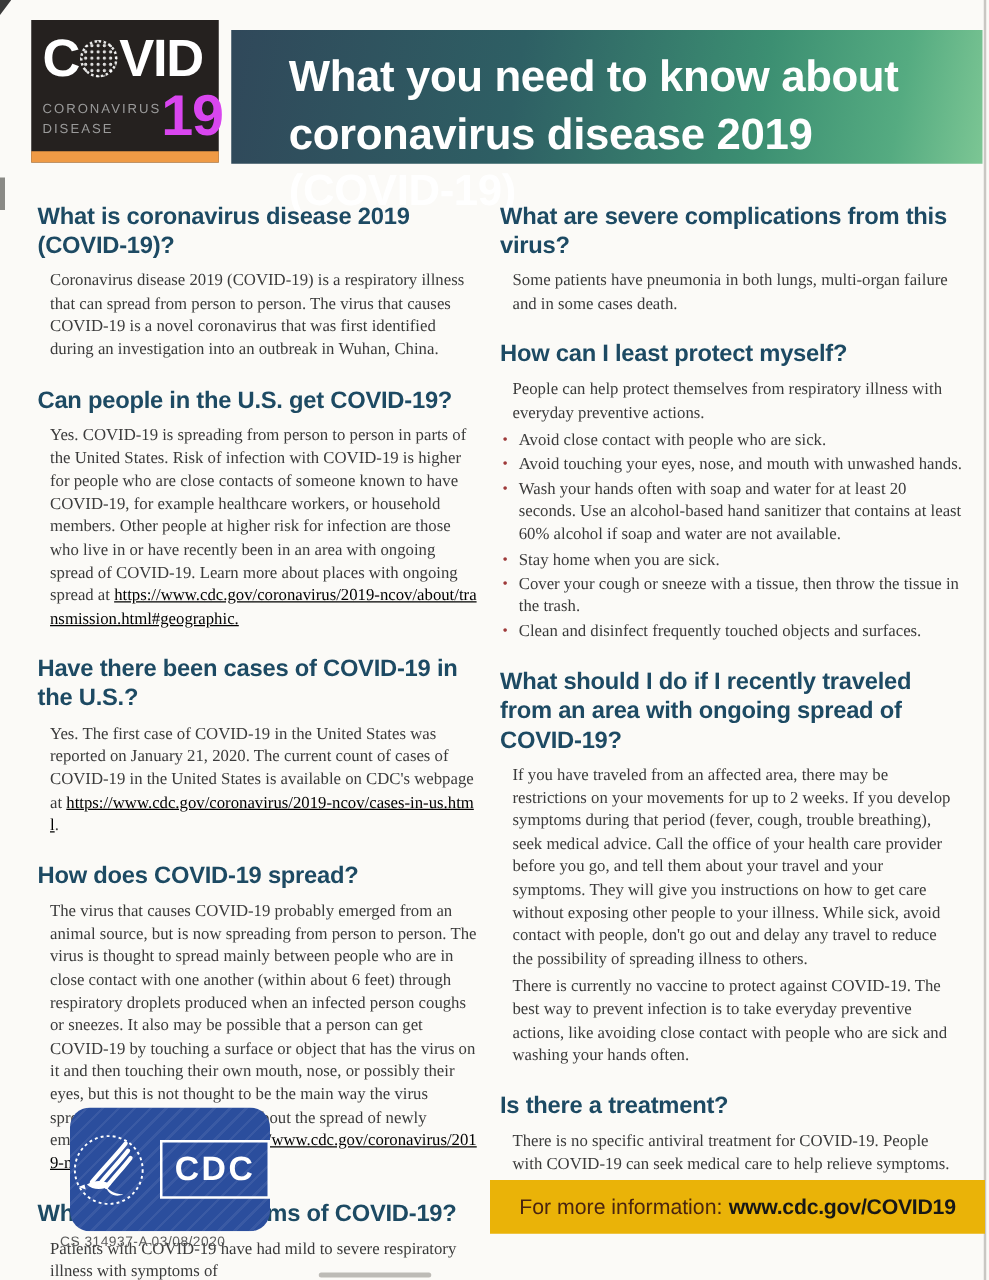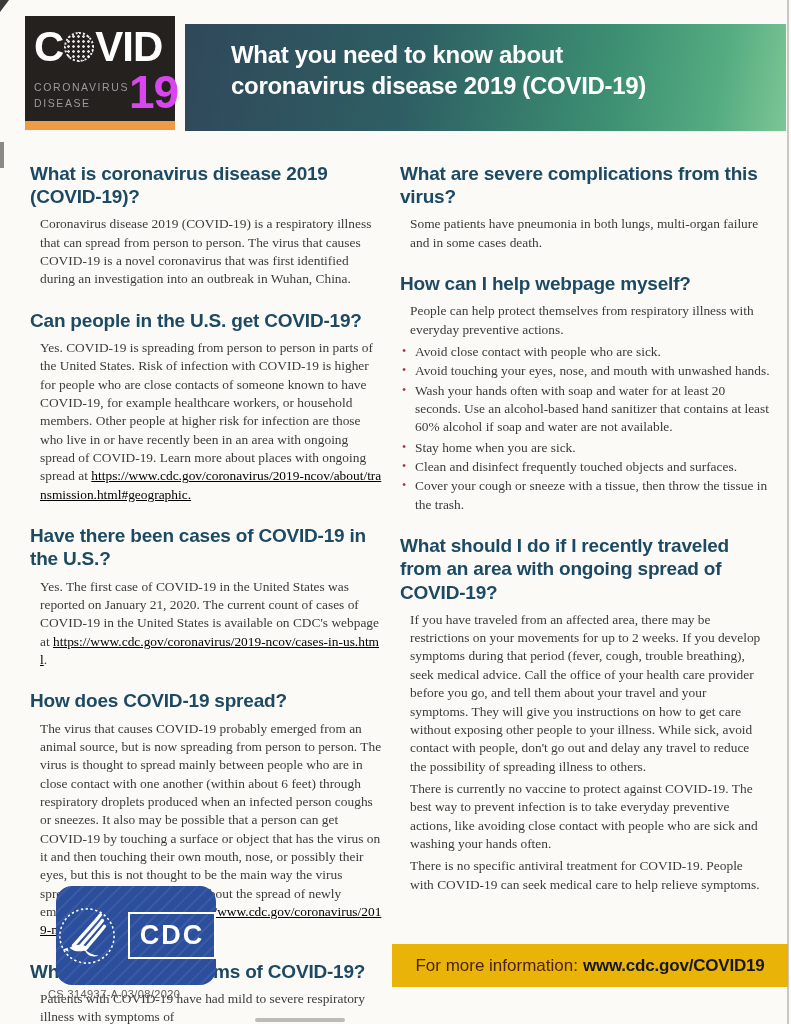--- a/index.html
+++ b/index.html
@@ -29,21 +29,21 @@
   }
   .logo-row2{display:flex;justify-content:space-between;align-items:flex-end;margin-top:6px;}
   .logo-sub{font-family:"Liberation Sans",sans-serif;color:#9b9b9b;font-size:10.5px;letter-spacing:1.6px;line-height:1.45;}
   .logo-19{font-family:Liberation Sans, sans-serif;font-weight:bold;color:#d946ef;font-size:46px;line-height:.8;letter-spacing:-1px;}
 
   
   .banner{
     position:absolute;left:185px;top:24px;width:601px;height:107px;box-sizing:border-box;
     background:linear-gradient(100deg,#30485a 0%,#2e5f64 38%,#3c8f72 70%,#55ab81 88%,#7cc694 100%);
     color:#fff;font-family:"Liberation Sans",sans-serif;font-weight:bold;
-    font-size:24px;line-height:1.3;padding:15px 0 0 46px;letter-spacing:-.3px;
+    font-size:35px;line-height:1.3;padding:15px 0 0 46px;letter-spacing:-.3px;
   }
 
   
   .col{position:absolute;top:158px;color:#3b3b3b;font-size:13.4px;line-height:1.37;}
   .col-left{left:30px;width:362px;}
   .col-right{left:400px;width:374px;}
   .h{
     font-family:"Liberation Sans",sans-serif;font-weight:bold;color:#1d4a63;
     font-size:19px;line-height:1.22;letter-spacing:-.2px;margin:20px 0 7px;
   }
@@ -125,39 +125,40 @@
     <li>cough</li>
     <li>shortness of breath</li>
   </ul>
 </div>
 
 <div class="col col-right">
 
   <div class="h">What are severe complications from this virus?</div>
   <p class="p">Some patients have pneumonia in both lungs, multi-organ failure and in some cases death.</p>
 
-  <div class="h">How can I help webpage myself?</div>
+  <div class="h">How can I least protect myself?</div>
   <p class="p">People can help protect themselves from respiratory illness with everyday preventive actions.</p>
   <ul class="blist">
     <li>Avoid close contact with people who are sick.</li>
     <li>Avoid touching your eyes, nose, and mouth with unwashed hands.</li>
     <li>Wash your hands often with soap and water for at least 20 seconds. Use an alcohol-based hand sanitizer that contains at least 60% alcohol if soap and water are not available.</li>
   </ul>
 
   <ul class="blist">
     <li>Stay home when you are sick.</li>
+    <li>Cover your cough or sneeze with a tissue, then throw the tissue in the trash.</li>
     <li>Clean and disinfect frequently touched objects and surfaces.</li>
-    <li>Cover your cough or sneeze with a tissue, then throw the tissue in the trash.</li>
   </ul>
 
   <div class="h">What should I do if I recently traveled from an area with ongoing spread of COVID-19?</div>
   <p class="p">If you have traveled from an affected area, there may be restrictions on your movements for up to 2 weeks. If you develop symptoms during that period (fever, cough, trouble breathing), seek medical advice. Call the office of your health care provider before you go, and tell them about your travel and your symptoms. They will give you instructions on how to get care without exposing other people to your illness. While sick, avoid contact with people, don't go out and delay any travel to reduce the possibility of spreading illness to others.</p>
 
   <p class="p">There is currently no vaccine to protect against COVID-19. The best way to prevent infection is to take everyday preventive actions, like avoiding close contact with people who are sick and washing your hands often.</p>
 
+  <div class="h">Is there a treatment?</div>
   <p class="p">There is no specific antiviral treatment for COVID-19. People with COVID-19 can seek medical care to help relieve symptoms.</p>
 </div>
 
 <div class="cdc-logo">
   <svg class="eagle" viewBox="0 0 64 64">
     <circle cx="32" cy="32" r="28" fill="none" stroke="#ffffff" stroke-width="1.6" stroke-dasharray="2.4 2.6"></circle>
     <g fill="none" stroke="#ffffff" stroke-linecap="round">
       <path d="M46 10 C38 20, 30 28, 18 42" stroke-width="3.4"></path>
       <path d="M48 16 C41 25, 34 32, 24 44" stroke-width="3.4"></path>
       <path d="M50 22 C44 30, 38 36, 30 46" stroke-width="3.4"></path>

